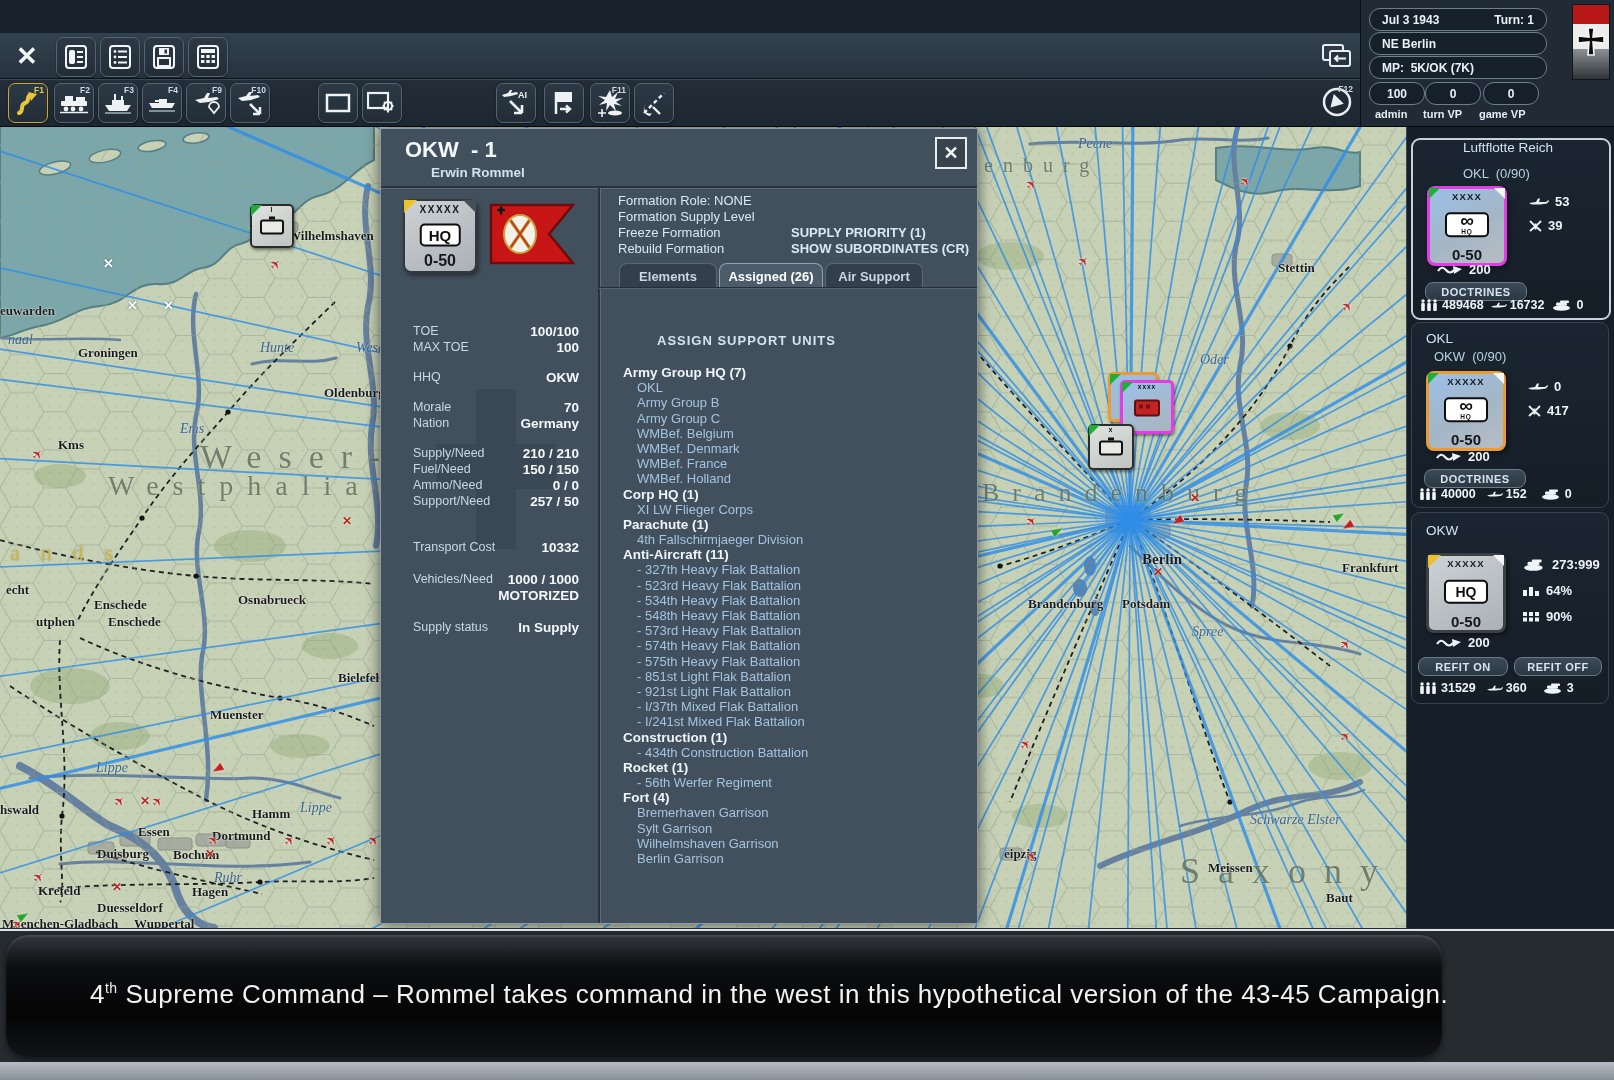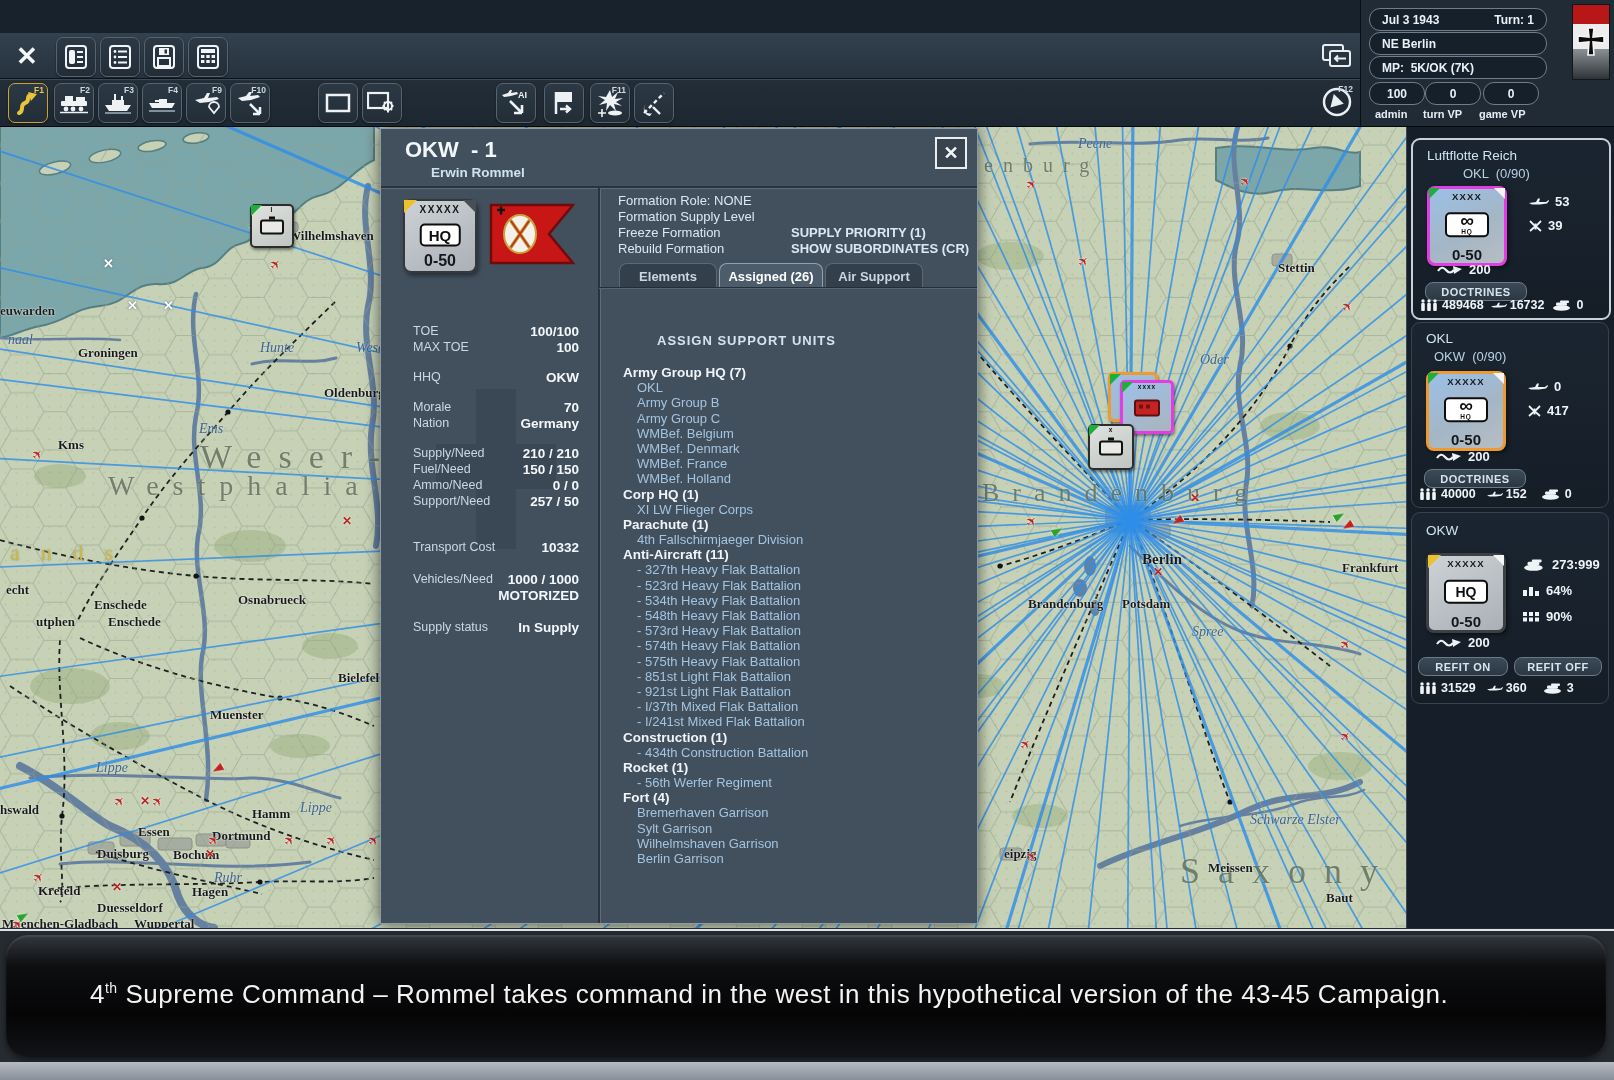--- a/index.html
+++ b/index.html
@@ -125,21 +125,21 @@
   .sctr.gry{border-color:#3b4045;background:linear-gradient(150deg,#cdd2d6,#aab0b6);}
   .srow{position:absolute;display:flex;align-items:center;gap:6px;color:#eef4f8;font-size:13px;font-weight:bold;}
   .sbtn{position:absolute;height:17px;border-radius:8px;background:linear-gradient(180deg,#3c4a57,#2b3844);border:1px solid #6b7a87;
     color:#d7e4ee;font-size:11px;font-weight:bold;display:flex;align-items:center;justify-content:center;cursor:pointer;letter-spacing:.5px;}
   .sfoot{position:absolute;left:6px;right:4px;display:flex;align-items:center;color:#eef4f8;font-size:12.5px;font-weight:bold;gap:3px;}
   .icon{display:inline-flex;}
 
   
   #bottomarea{position:absolute;left:0;top:928px;width:1614px;height:152px;background:#262b30;z-index:20;}
   #bottomarea .topline{position:absolute;left:0;top:1px;width:100%;height:2px;background:#dde3e8;}
-  #blackbar{position:absolute;left:6px;top:7px;width:1600px;height:122px;border-radius:22px;
+  #blackbar{position:absolute;left:6px;top:7px;width:1436px;height:122px;border-radius:22px;
     background:linear-gradient(180deg,#33373c 0%,#0d0e10 26%,#050506 65%,#111316 100%);
     box-shadow:inset 0 2px 2px rgba(255,255,255,.10),0 3px 6px rgba(0,0,0,.5);}
   #caption{position:absolute;left:84px;top:44px;color:#f3f3f3;font-size:26px;letter-spacing:.5px;white-space:pre;}
   #caption sup{font-size:14px;}
   #bottomstrip{position:absolute;left:0;top:134px;width:1614px;height:18px;background:linear-gradient(180deg,#b6bcc3,#878f98);}
 </style>
 </head>
 <body>
 
 <div id="screen">
@@ -334,21 +334,21 @@
     </svg>
 
     <div id="map-labels">
         <span class="ml ml-city" style="left: 0px; top: 177px;">euwarden</span>
         <span class="ml ml-city" style="left: 78px; top: 219px;">Groningen</span>
         <span class="ml ml-city" style="left: 288px; top: 102px;">Wilhelmshaven</span>
         <span class="ml ml-city" style="left: 324px; top: 259px;">Oldenburg</span>
         <span class="ml ml-river" style="left: 8px; top: 206px;">naal</span>
         <span class="ml ml-river" style="left: 260px; top: 214px;">Hunte</span>
         <span class="ml ml-river" style="left: 356px; top: 214px;">Weser</span>
-        <span class="ml ml-river" style="left: 199px; top: 295px;">Ems</span>
+        <span class="ml ml-river" style="left: 180px; top: 295px;">Ems</span>
         <span class="ml ml-city" style="left: 58px; top: 311px;">Kms</span>
         <span class="ml ml-region" style="left: 200px; top: 312px; font-size: 34px;">Weser-Ems</span>
         <span class="ml ml-region" style="left: 108px; top: 344px; font-size: 28px;">Westphalia</span>
         <span class="ml ml-regiony" style="left: 10px; top: 414px;">a n d s</span>
         <span class="ml ml-city" style="left: 6px; top: 456px;">echt</span>
         <span class="ml ml-city" style="left: 94px; top: 471px;">Enschede</span>
         <span class="ml ml-city" style="left: 238px; top: 466px;">Osnabrueck</span>
         <span class="ml ml-city" style="left: 36px; top: 488px;">utphen</span>
         <span class="ml ml-city" style="left: 108px; top: 488px;">Enschede</span>
         <span class="ml ml-city" style="left: 210px; top: 581px;">Muenster</span>
@@ -766,21 +766,21 @@
         <div class="grp-i">Bremerhaven Garrison</div>
         <div class="grp-i">Sylt Garrison</div>
         <div class="grp-i">Wilhelmshaven Garrison</div>
         <div class="grp-i">Berlin Garrison</div>
       </div>
   </div>
 
   <div id="sidebar">
 
     <div class="card sel" style="top:12px;height:178px;">
-      <span class="uname" style="top:8px;">Luftflotte Reich</span>
+      <span class="uname" style="top:0;margin-left:36px;">Luftflotte Reich</span>
       <span class="usub" style="top:26px;margin-left:28px;">OKL  (0/90)</span>
       <div class="sctr mag tri-tl-g tri-tr-w" style="top:46px;">
         <span class="ctop">XXXX</span>
         <span class="cbox">
             <span class="inf">∞</span>
             <span class="hqs">HQ</span>
           </span>
         <span class="crng">0-50</span>
       </div>
       <div class="srow" style="left:116px;top:54px;">

